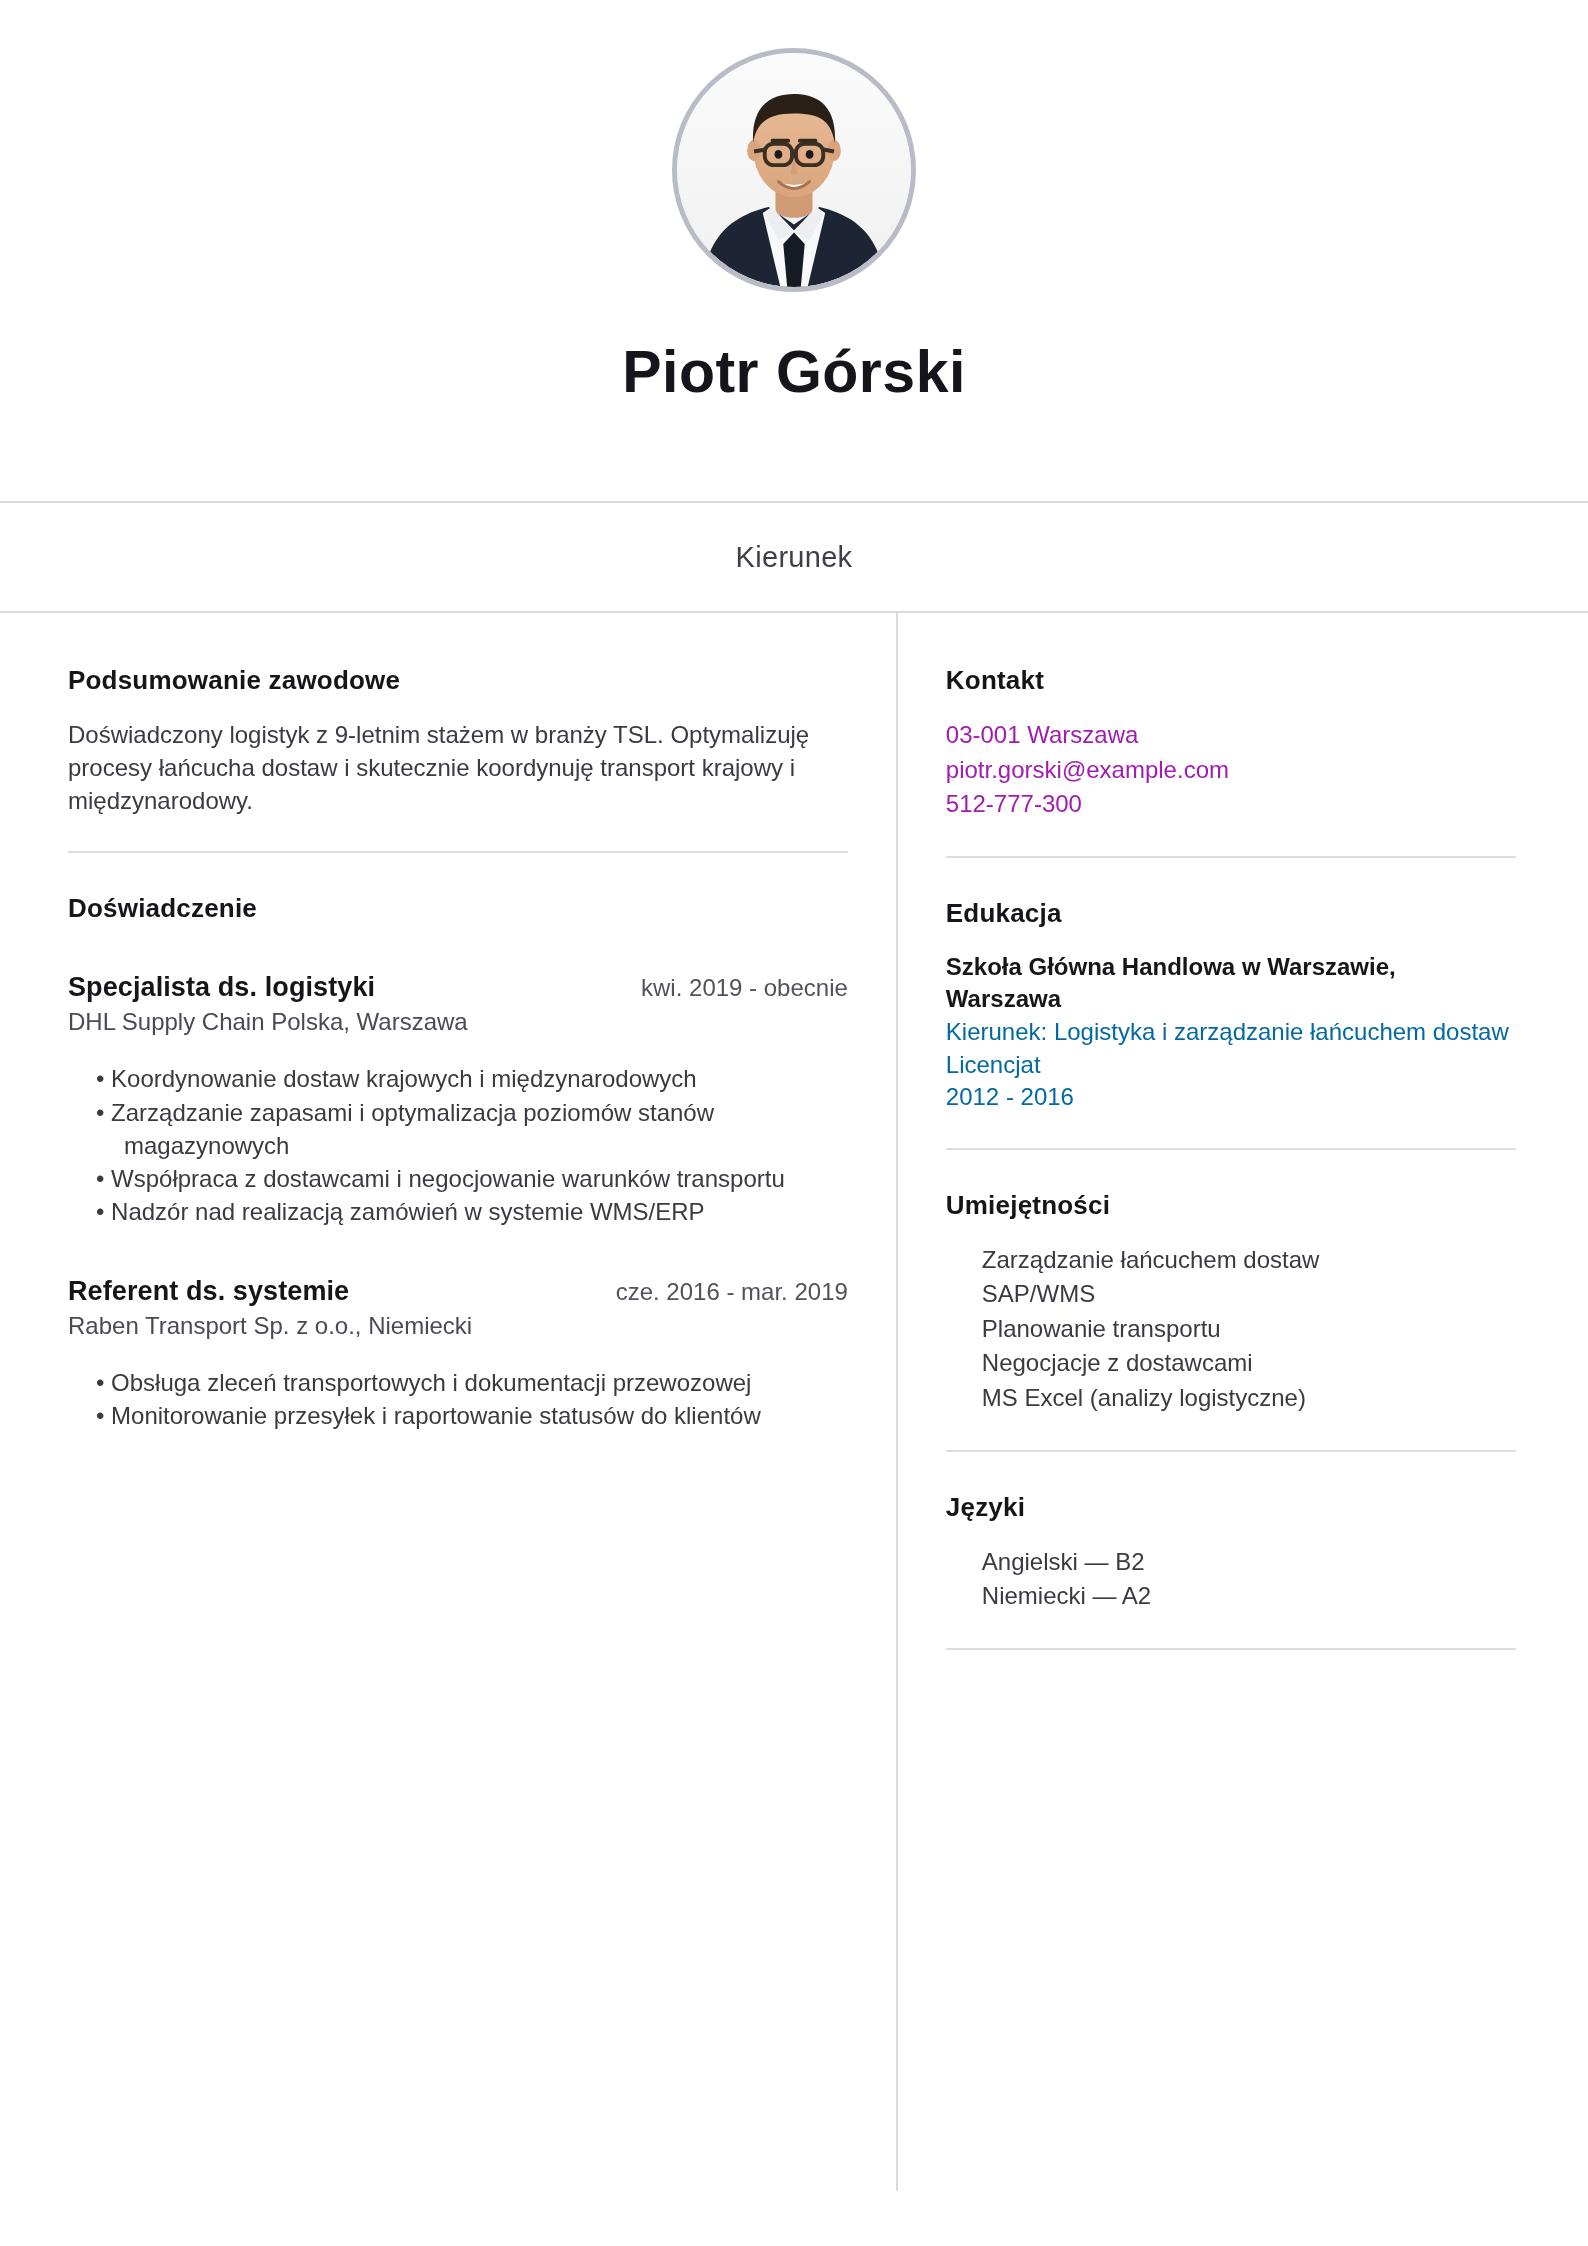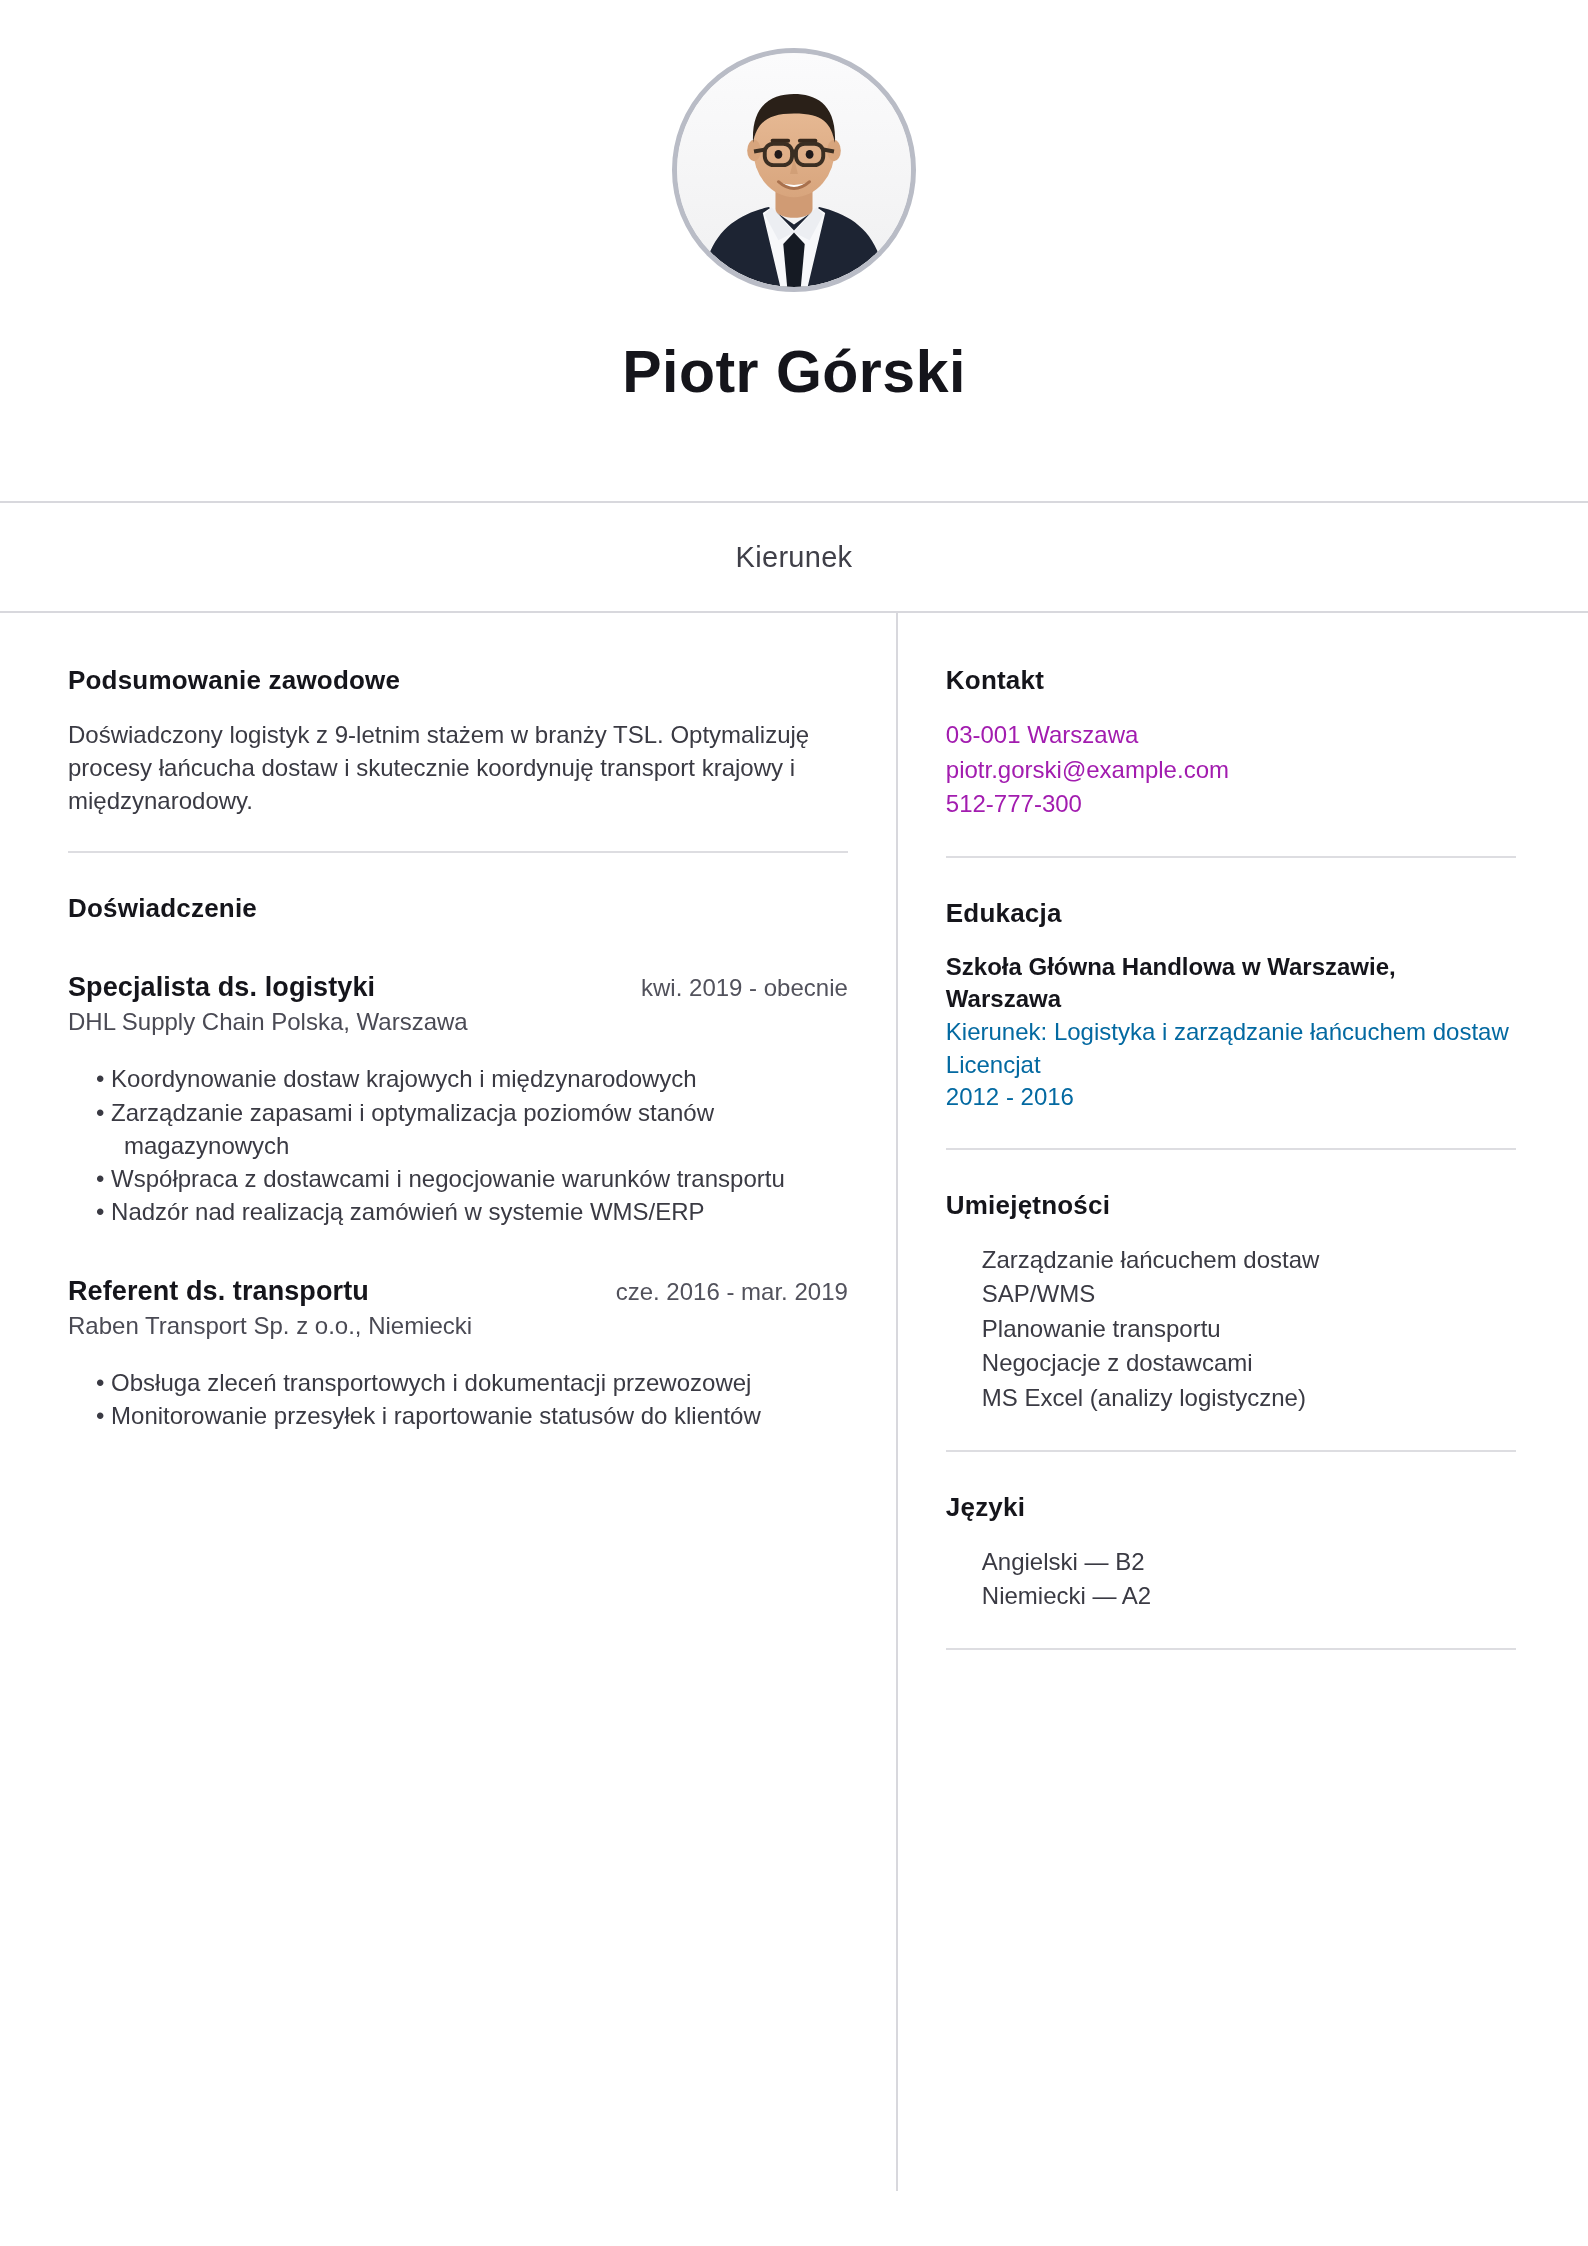--- a/index.html
+++ b/index.html
@@ -305,21 +305,21 @@
               <div class="job-company">DHL Supply Chain Polska, Warszawa</div>
               <ul class="job-bullets">
                 <li>Koordynowanie dostaw krajowych i międzynarodowych</li>
                 <li>Zarządzanie zapasami i optymalizacja poziomów stanów magazynowych</li>
                 <li>Współpraca z dostawcami i negocjowanie warunków transportu</li>
                 <li>Nadzór nad realizacją zamówień w systemie WMS/ERP</li>
               </ul>
             </div>
             <div class="job">
               <div class="job-head">
-                <div class="job-role">Referent ds. transportu</div>
+                <div class="job-role">Referent ds. systemie</div>
                 <div class="job-dates">cze. 2016 - mar. 2019</div>
               </div>
               <div class="job-company">Raben Transport Sp. z o.o., Niemiecki</div>
               <ul class="job-bullets">
                 <li>Obsługa zleceń transportowych i dokumentacji przewozowej</li>
                 <li>Monitorowanie przesyłek i raportowanie statusów do klientów</li>
               </ul>
             </div>
           </div>
       </div>

